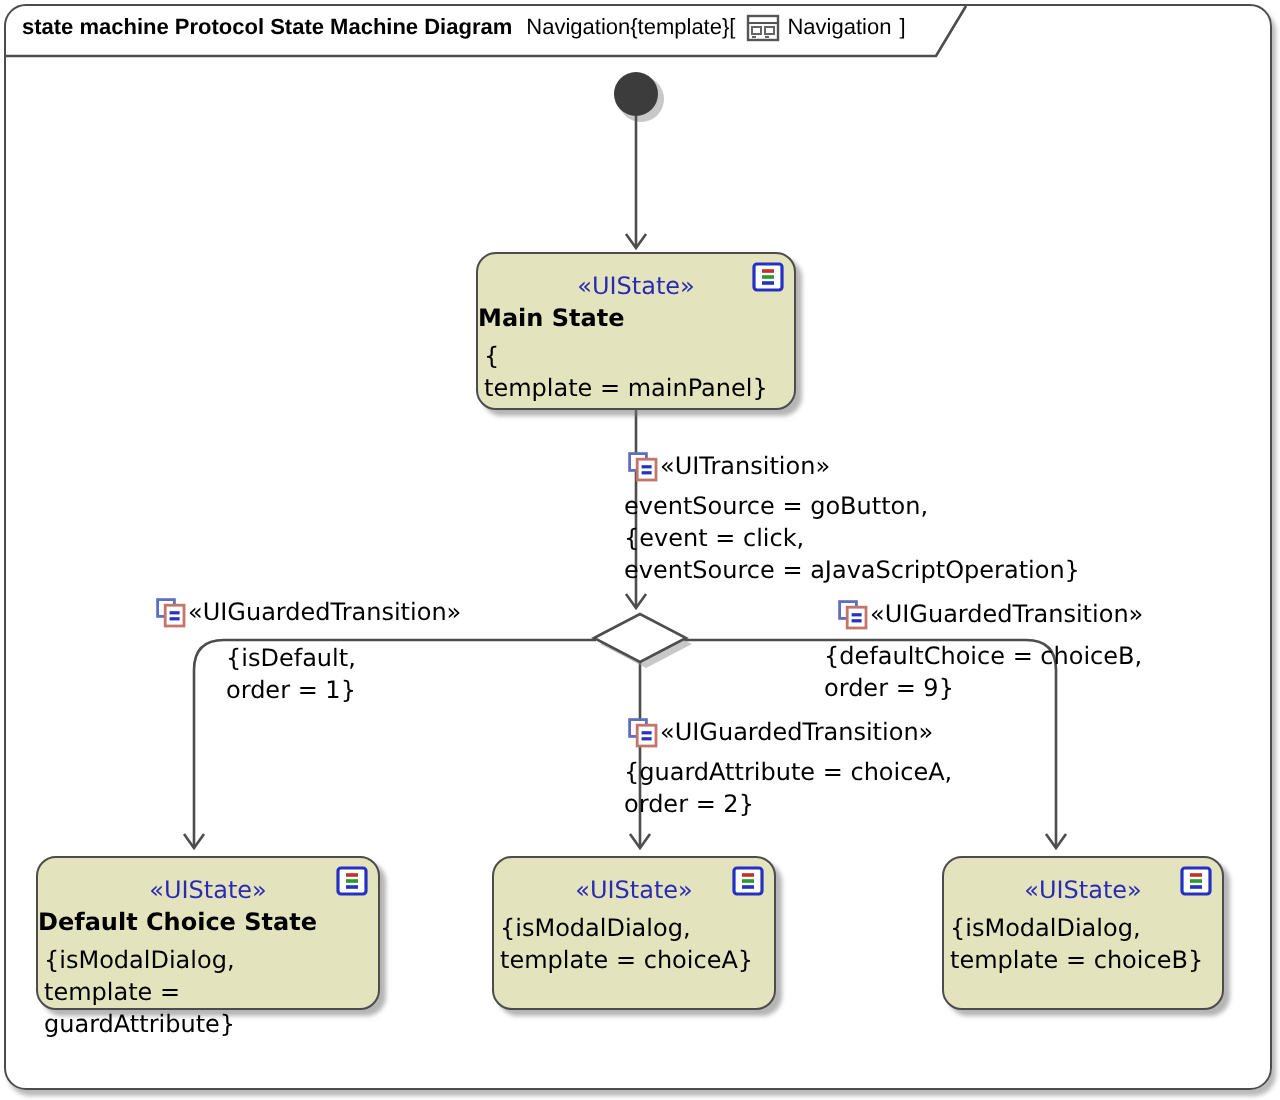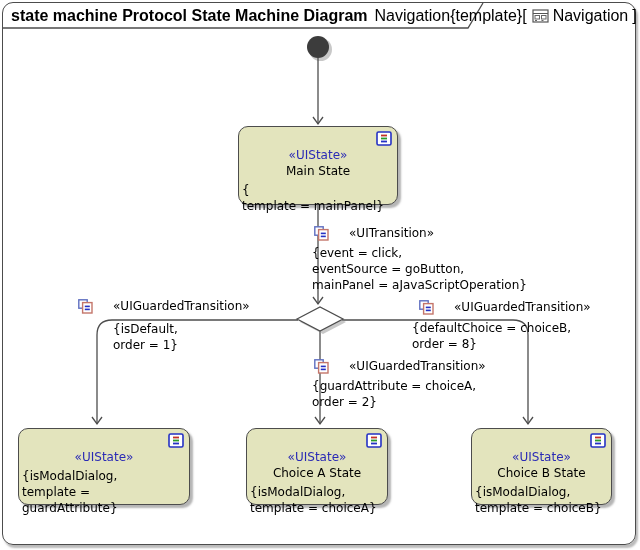--- a/index.html
+++ b/index.html
@@ -2,34 +2,34 @@
 <html><head>
 <meta charset="utf-8">
 <style>
   html,body{margin:0;padding:0;background:#fff;}
   .canvas{position:relative;width:640px;height:550px;background:#fff;overflow:hidden;
           font-family:"DejaVu Sans",sans-serif;font-size:12px;color:#000;}
   .frame{position:absolute;left:2px;top:2px;width:632px;height:541px;
          border:1.4px solid #4c4c4c;border-radius:11px;
          box-shadow:2px 3px 2px rgba(130,130,130,.55);background:transparent;}
   .title{position:absolute;left:11px;top:7px;white-space:nowrap;
-         font-family:"Liberation Sans",sans-serif;font-size:16px;display:flex;align-items:center;}
+         font-family:"Liberation Sans",sans-serif;font-size:11px;display:flex;align-items:center;}
   .title .bold{font-weight:bold;}
   .title .ctx{margin-left:7px;}
   .title .tabicon{display:inline-flex;margin:0 4px 0 5px;}
   .title .close{margin-left:4px;}
   svg.overlay{position:absolute;left:0;top:0;}
   .state{position:absolute;background:#e3e4bd;border:1.4px solid #4c4c4c;border-radius:10px;
          box-shadow:3px 3px 2px rgba(120,120,120,.55);line-height:16px;box-sizing:border-box;}
-  .stereo{text-align:center;color:#2a2ab5;padding-top:20px;}
-  .sname{text-align:center;font-weight:normal;}
+  .stereo{text-align:center;color:#2a2ab5;padding-top:8px;}
+  .sname{font-weight:bold;}
   .sprops{padding:3px 3px 0 3px;}
   .props-icon{position:absolute;top:4px;right:5px;line-height:0;}
   .tlabel{position:absolute;line-height:16px;white-space:nowrap;}
-  .trow{display:flex;align-items:center;gap:20px;height:16px;}
+  .trow{display:flex;align-items:center;gap:1px;height:16px;}
   .ticon{display:inline-flex;line-height:0;}
   .tprops div{height:16px;}
 </style>
 </head>
 <body>
 
 <div class="canvas">
 
   <div class="frame"></div>
 
@@ -96,76 +96,75 @@
   <div class="state" style="left:18px;top:428px;width:172px;height:77px">
     <span class="props-icon">
       <svg width="16" height="15" viewBox="0 0 16 15">
         <rect x="1" y="1" width="14" height="13" rx="1.5" fill="#fff" stroke="#2531c4" stroke-width="1.6"></rect>
         <rect x="5" y="3.6" width="6" height="1.8" fill="#c43125"></rect>
         <rect x="5" y="6.6" width="6" height="1.8" fill="#2a9a2a"></rect>
         <rect x="5" y="9.6" width="6" height="1.8" fill="#2531c4"></rect>
       </svg>
     </span>
     <div class="stereo">«UIState»</div>
+    <div class="sname">Default Choice State</div>
     <div class="sprops">
       <div>{isModalDialog,</div>
       <div>template = guardAttribute}</div>
     </div>
   </div>
 
   <div class="state" style="left:246px;top:428px;width:142px;height:77px">
     <span class="props-icon">
       <svg width="16" height="15" viewBox="0 0 16 15">
         <rect x="1" y="1" width="14" height="13" rx="1.5" fill="#fff" stroke="#2531c4" stroke-width="1.6"></rect>
         <rect x="5" y="3.6" width="6" height="1.8" fill="#c43125"></rect>
         <rect x="5" y="6.6" width="6" height="1.8" fill="#2a9a2a"></rect>
         <rect x="5" y="9.6" width="6" height="1.8" fill="#2531c4"></rect>
       </svg>
     </span>
     <div class="stereo">«UIState»</div>
-    <div class="sname">Choice A State</div>
     <div class="sprops">
       <div>{isModalDialog,</div>
       <div>template = choiceA}</div>
     </div>
   </div>
 
   <div class="state" style="left:471px;top:428px;width:141px;height:77px">
     <span class="props-icon">
       <svg width="16" height="15" viewBox="0 0 16 15">
         <rect x="1" y="1" width="14" height="13" rx="1.5" fill="#fff" stroke="#2531c4" stroke-width="1.6"></rect>
         <rect x="5" y="3.6" width="6" height="1.8" fill="#c43125"></rect>
         <rect x="5" y="6.6" width="6" height="1.8" fill="#2a9a2a"></rect>
         <rect x="5" y="9.6" width="6" height="1.8" fill="#2531c4"></rect>
       </svg>
     </span>
     <div class="stereo">«UIState»</div>
-    <div class="sname">Choice B State</div>
     <div class="sprops">
       <div>{isModalDialog,</div>
       <div>template = choiceB}</div>
     </div>
   </div>
 
   <div class="tlabel" style="left:312px;top:225px">
     <div class="trow" style="margin-left:2px">
       <span class="ticon">
         <svg width="15" height="15" viewBox="0 0 15 15">
           <rect x="0.8" y="0.8" width="8.4" height="8.4" fill="#fff" stroke="#5f6fc0" stroke-width="1.4"></rect>
           <rect x="4.6" y="3.6" width="9.4" height="10.4" fill="#fff" stroke="#c4756a" stroke-width="1.4"></rect>
           <rect x="6.8" y="6.6" width="5" height="1.6" fill="#2531c4"></rect>
           <rect x="6.8" y="9.6" width="5" height="1.6" fill="#2531c4"></rect>
         </svg>
       </span>
       <span>«UITransition»</span>
     </div>
     <div class="tprops" style="margin-top:4px">
+      <div>eventSource = goButton,</div>
       <div>{event = click,</div>
-      <div>eventSource = goButton,</div>
-      <div>mainPanel = aJavaScriptOperation}</div>
+      <div>eventSource = aJavaScriptOperation}</div>
     </div>
   </div>
 
   <div class="tlabel" style="left:78px;top:298px">
     <div class="trow">
       <span class="ticon">
         <svg width="15" height="15" viewBox="0 0 15 15">
           <rect x="0.8" y="0.8" width="8.4" height="8.4" fill="#fff" stroke="#5f6fc0" stroke-width="1.4"></rect>
           <rect x="4.6" y="3.6" width="9.4" height="10.4" fill="#fff" stroke="#c4756a" stroke-width="1.4"></rect>
           <rect x="6.8" y="6.6" width="5" height="1.6" fill="#2531c4"></rect>
@@ -187,21 +186,21 @@
           <rect x="0.8" y="0.8" width="8.4" height="8.4" fill="#fff" stroke="#5f6fc0" stroke-width="1.4"></rect>
           <rect x="4.6" y="3.6" width="9.4" height="10.4" fill="#fff" stroke="#c4756a" stroke-width="1.4"></rect>
           <rect x="6.8" y="6.6" width="5" height="1.6" fill="#2531c4"></rect>
           <rect x="6.8" y="9.6" width="5" height="1.6" fill="#2531c4"></rect>
         </svg>
       </span>
       <span>«UIGuardedTransition»</span>
     </div>
     <div class="tprops" style="margin-top:5px">
       <div>{defaultChoice = choiceB,</div>
-      <div>order = 8}</div>
+      <div>order = 9}</div>
     </div>
   </div>
 
   <div class="tlabel" style="left:312px;top:358px">
     <div class="trow" style="margin-left:2px">
       <span class="ticon">
         <svg width="15" height="15" viewBox="0 0 15 15">
           <rect x="0.8" y="0.8" width="8.4" height="8.4" fill="#fff" stroke="#5f6fc0" stroke-width="1.4"></rect>
           <rect x="4.6" y="3.6" width="9.4" height="10.4" fill="#fff" stroke="#c4756a" stroke-width="1.4"></rect>
           <rect x="6.8" y="6.6" width="5" height="1.6" fill="#2531c4"></rect>

